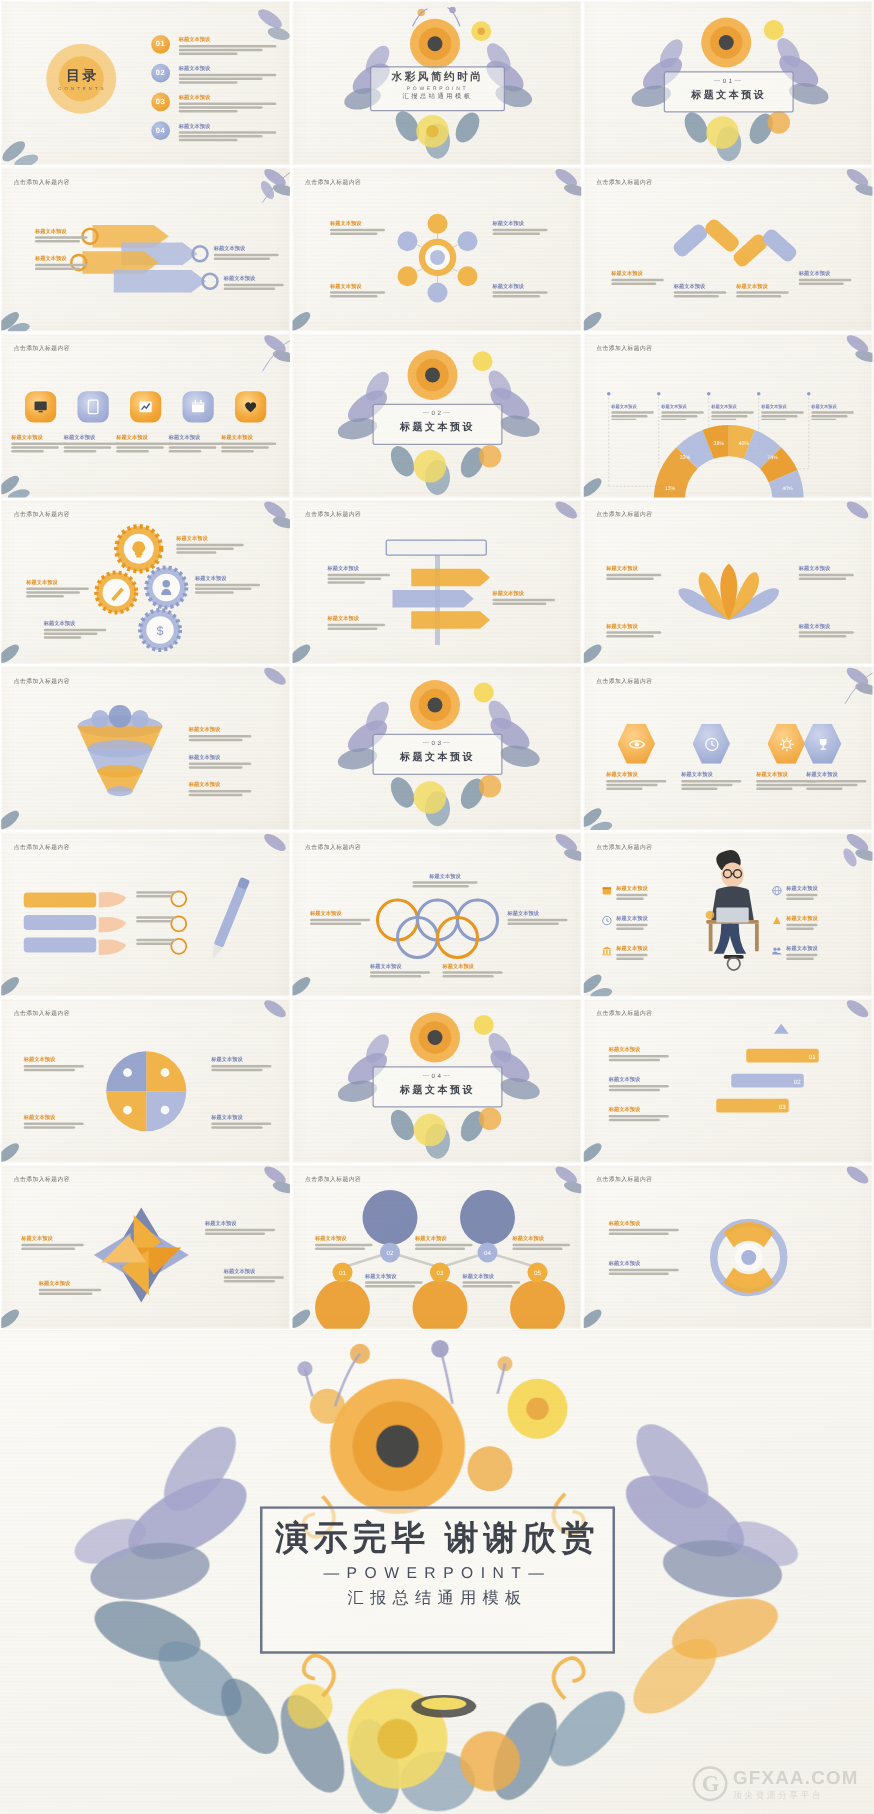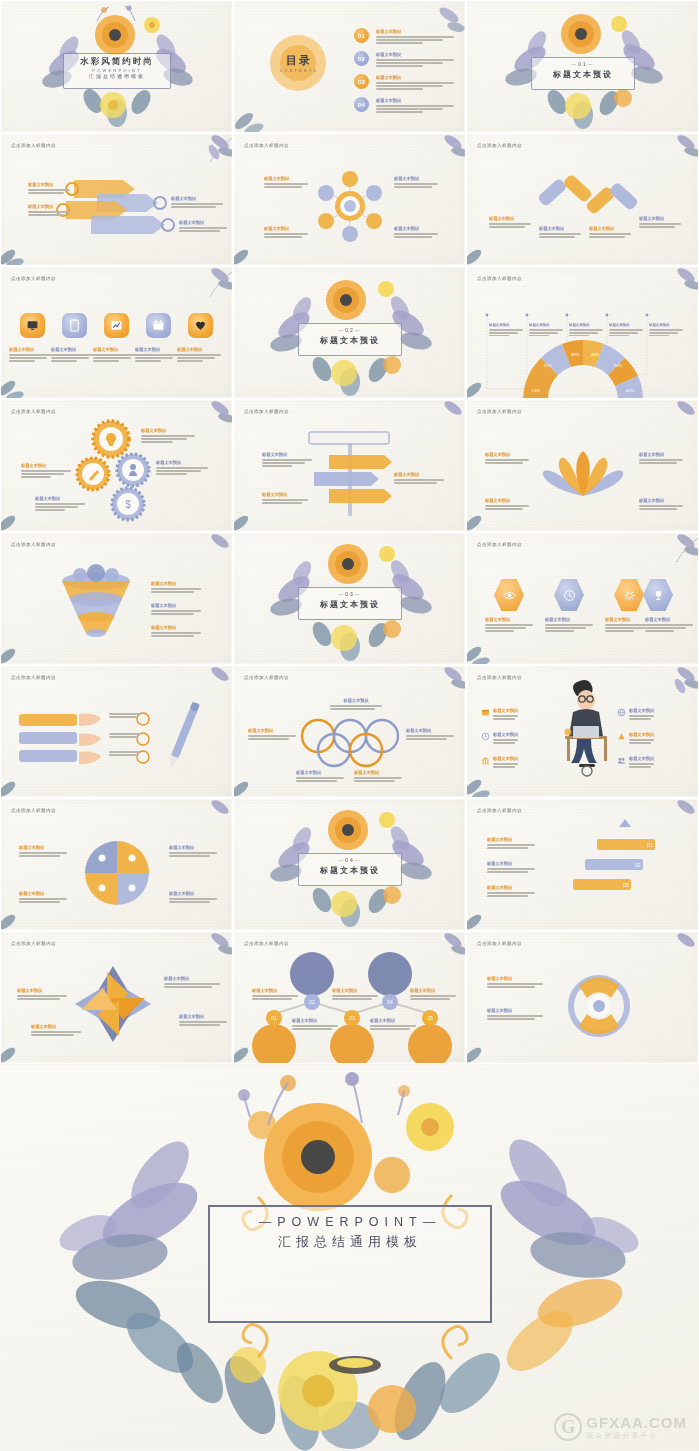--- a/index.html
+++ b/index.html
@@ -91,20 +91,77 @@
 </style>
 </head>
 <body>
 
 <div id="page">
 
   <div id="grid">
 
     <div class="slide">
       <svg width="233" height="133" style="position:absolute;left:0;top:0">
+        <g opacity=".85">
+          <circle cx="64" cy="62" r="28" fill="#f5c268" opacity=".85"></circle>
+          <circle cx="64" cy="62" r="18" fill="#f0ae3c" opacity=".9"></circle>
+          <ellipse cx="215" cy="14" rx="11" ry="5" fill="#8f8fc0" opacity=".75" transform="rotate(35 215 14)"></ellipse>
+          <ellipse cx="222" cy="26" rx="9" ry="4.5" fill="#7d8ba8" opacity=".7" transform="rotate(15 222 26)"></ellipse>
+          <ellipse cx="10" cy="120" rx="11" ry="5" fill="#5f7b94" opacity=".7" transform="rotate(-40 10 120)"></ellipse>
+          <ellipse cx="20" cy="128" rx="10" ry="4.5" fill="#6d8aa4" opacity=".65" transform="rotate(-20 20 128)"></ellipse>
+        </g>
+      </svg>
+      <div style="position:absolute;left:44px;top:52px;width:42px;text-align:center;z-index:4">
+        <div style="font-size:11px;color:#3f3f45;font-weight:700;letter-spacing:2px;">目录</div>
+        <div style="font-size:3.4px;color:#6a6a70;letter-spacing:2.5px;margin-top:1px">CONTENTS</div>
+      </div>
+
+      <div class="num-circle nc-o" style="left:120px;top:27px;">01</div>
+      <div style="position:absolute;left:142px;top:28px;width:78px" class="tt">
+        <b>标题文本预设</b>
+        <span class="lines">
+            <i></i>
+            <i></i>
+            <i></i>
+          </span>
+      </div>
+
+      <div class="num-circle nc-b" style="left:120px;top:50px;">02</div>
+      <div style="position:absolute;left:142px;top:51px;width:78px" class="tt blue">
+        <b>标题文本预设</b>
+        <span class="lines">
+            <i></i>
+            <i></i>
+            <i></i>
+          </span>
+      </div>
+
+      <div class="num-circle nc-o" style="left:120px;top:73px;">03</div>
+      <div style="position:absolute;left:142px;top:74px;width:78px" class="tt">
+        <b>标题文本预设</b>
+        <span class="lines">
+            <i></i>
+            <i></i>
+            <i></i>
+          </span>
+      </div>
+
+      <div class="num-circle nc-b" style="left:120px;top:96px;">04</div>
+      <div style="position:absolute;left:142px;top:97px;width:78px" class="tt blue">
+        <b>标题文本预设</b>
+        <span class="lines">
+            <i></i>
+            <i></i>
+            <i></i>
+          </span>
+      </div>
+    </div>
+
+    <div class="slide">
+      <svg width="233" height="133" style="position:absolute;left:0;top:0">
         <g opacity="0.92">
           <ellipse cx="63" cy="62" rx="17" ry="9" fill="#8f8fc0" opacity=".75" transform="rotate(-35 63 62)"></ellipse>
           <ellipse cx="56" cy="78" rx="15" ry="8" fill="#7d8ba8" opacity=".75" transform="rotate(-15 56 78)"></ellipse>
           <ellipse cx="68" cy="47" rx="13" ry="7" fill="#9b9bc8" opacity=".7" transform="rotate(-55 68 47)"></ellipse>
           <ellipse cx="170" cy="60" rx="17" ry="9" fill="#8f8fc0" opacity=".75" transform="rotate(35 170 60)"></ellipse>
           <ellipse cx="177" cy="76" rx="15" ry="8" fill="#7d8ba8" opacity=".75" transform="rotate(15 177 76)"></ellipse>
           <ellipse cx="165" cy="45" rx="13" ry="7" fill="#9b9bc8" opacity=".7" transform="rotate(55 165 45)"></ellipse>
           <ellipse cx="92" cy="100" rx="13" ry="8" fill="#5f7b94" opacity=".7" transform="rotate(60 92 100)"></ellipse>
           <ellipse cx="140" cy="101" rx="13" ry="8" fill="#5f7b94" opacity=".7" transform="rotate(-60 140 101)"></ellipse>
           <ellipse cx="116" cy="112" rx="10" ry="14" fill="#6d8aa4" opacity=".65"></ellipse>
@@ -124,77 +181,20 @@
       <div class="frame-box" style="left:62px;top:52px;width:108px;height:36px;border-radius:2px;"></div>
       <div style="position:absolute;left:62px;top:55px;width:108px;z-index:3">
         <div class="t-main">水彩风简约时尚</div>
         <div class="t-sub">POWERPOINT</div>
         <div class="t-sub2">汇报总结通用模板</div>
       </div>
     </div>
 
     <div class="slide">
       <svg width="233" height="133" style="position:absolute;left:0;top:0">
-        <g opacity=".85">
-          <circle cx="64" cy="62" r="28" fill="#f5c268" opacity=".85"></circle>
-          <circle cx="64" cy="62" r="18" fill="#f0ae3c" opacity=".9"></circle>
-          <ellipse cx="215" cy="14" rx="11" ry="5" fill="#8f8fc0" opacity=".75" transform="rotate(35 215 14)"></ellipse>
-          <ellipse cx="222" cy="26" rx="9" ry="4.5" fill="#7d8ba8" opacity=".7" transform="rotate(15 222 26)"></ellipse>
-          <ellipse cx="10" cy="120" rx="11" ry="5" fill="#5f7b94" opacity=".7" transform="rotate(-40 10 120)"></ellipse>
-          <ellipse cx="20" cy="128" rx="10" ry="4.5" fill="#6d8aa4" opacity=".65" transform="rotate(-20 20 128)"></ellipse>
-        </g>
-      </svg>
-      <div style="position:absolute;left:44px;top:52px;width:42px;text-align:center;z-index:4">
-        <div style="font-size:11px;color:#3f3f45;font-weight:700;letter-spacing:2px;">目录</div>
-        <div style="font-size:3.4px;color:#6a6a70;letter-spacing:2.5px;margin-top:1px">CONTENTS</div>
-      </div>
-
-      <div class="num-circle nc-o" style="left:120px;top:27px;">01</div>
-      <div style="position:absolute;left:142px;top:28px;width:78px" class="tt">
-        <b>标题文本预设</b>
-        <span class="lines">
-            <i></i>
-            <i></i>
-            <i></i>
-          </span>
-      </div>
-
-      <div class="num-circle nc-b" style="left:120px;top:50px;">02</div>
-      <div style="position:absolute;left:142px;top:51px;width:78px" class="tt blue">
-        <b>标题文本预设</b>
-        <span class="lines">
-            <i></i>
-            <i></i>
-            <i></i>
-          </span>
-      </div>
-
-      <div class="num-circle nc-o" style="left:120px;top:73px;">03</div>
-      <div style="position:absolute;left:142px;top:74px;width:78px" class="tt">
-        <b>标题文本预设</b>
-        <span class="lines">
-            <i></i>
-            <i></i>
-            <i></i>
-          </span>
-      </div>
-
-      <div class="num-circle nc-b" style="left:120px;top:96px;">04</div>
-      <div style="position:absolute;left:142px;top:97px;width:78px" class="tt blue">
-        <b>标题文本预设</b>
-        <span class="lines">
-            <i></i>
-            <i></i>
-            <i></i>
-          </span>
-      </div>
-    </div>
-
-    <div class="slide">
-      <svg width="233" height="133" style="position:absolute;left:0;top:0">
         <g opacity=".92">
           <ellipse cx="63" cy="58" rx="18" ry="9" fill="#8f8fc0" opacity=".75" transform="rotate(-35 63 58)"></ellipse>
           <ellipse cx="54" cy="76" rx="16" ry="8" fill="#7d8ba8" opacity=".75" transform="rotate(-12 54 76)"></ellipse>
           <ellipse cx="70" cy="42" rx="13" ry="7" fill="#9b9bc8" opacity=".7" transform="rotate(-58 70 42)"></ellipse>
           <ellipse cx="172" cy="56" rx="18" ry="9" fill="#8f8fc0" opacity=".75" transform="rotate(35 172 56)"></ellipse>
           <ellipse cx="180" cy="74" rx="16" ry="8" fill="#7d8ba8" opacity=".75" transform="rotate(12 180 74)"></ellipse>
           <ellipse cx="164" cy="41" rx="13" ry="7" fill="#9b9bc8" opacity=".7" transform="rotate(58 164 41)"></ellipse>
           <ellipse cx="90" cy="101" rx="13" ry="8" fill="#5f7b94" opacity=".7" transform="rotate(62 90 101)"></ellipse>
           <ellipse cx="142" cy="102" rx="13" ry="8" fill="#5f7b94" opacity=".7" transform="rotate(-62 142 102)"></ellipse>
           <ellipse cx="116" cy="114" rx="10" ry="14" fill="#6d8aa4" opacity=".65"></ellipse>
@@ -1512,20 +1512,21 @@
           <path d="M452 294 q-16 -16 -4 -28 q12 -10 18 2 q4 10 -8 12"></path>
         </g>
         <ellipse cx="355" cy="300" rx="26" ry="9" fill="#2f2f2f" opacity=".8"></ellipse>
         <ellipse cx="355" cy="298" rx="18" ry="5" fill="#f2d95b"></ellipse>
       </g>
     </svg>
   </div>
 
   <div id="final-frame"></div>
   <div id="final-text">
+    <div class="l1">演示完毕  谢谢欣赏</div>
     <div class="l2">—POWERPOINT—</div>
     <div class="l3">汇报总结通用模板</div>
   </div>
 
   <div id="watermark">
     <div class="wm-g">G</div>
     <div>
       <div class="wm-t1">GFXAA.COM</div>
       <div class="wm-t2">顶尖资源分享平台</div>
     </div>

